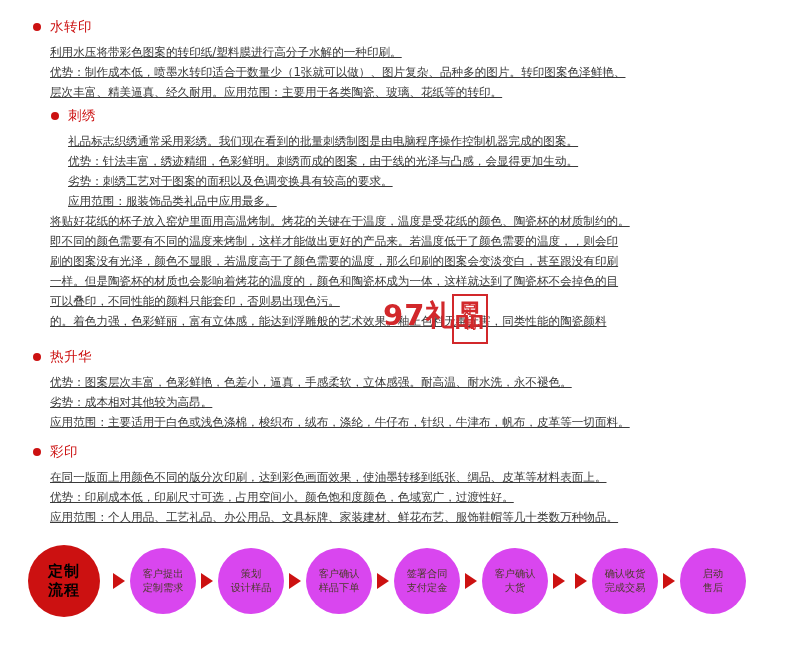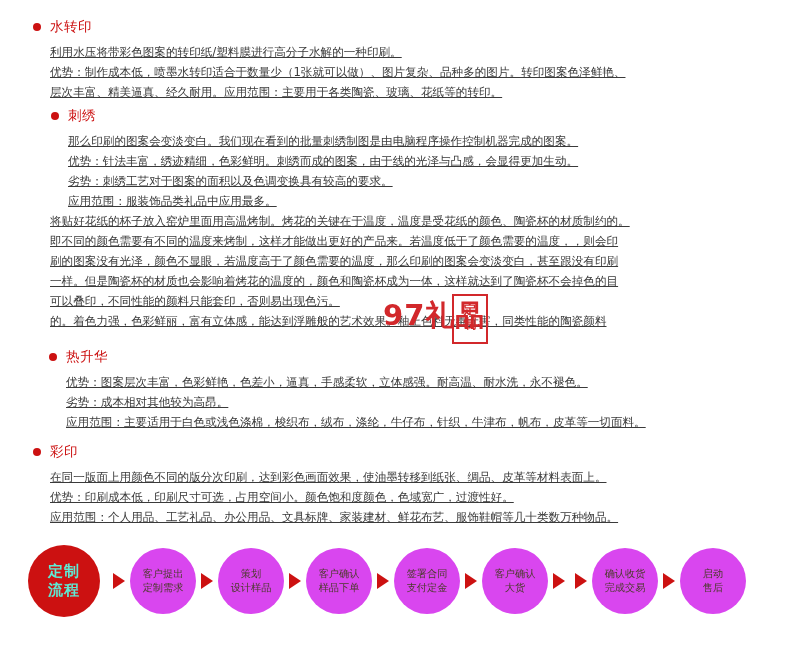--- a/index.html
+++ b/index.html
@@ -43,21 +43,21 @@
     color: #3a3a3a;
     font-size: 11.6px;
     line-height: 1.72;
   }
   .sec-body p { margin: 0; text-decoration: underline; }
 
   
   .s-water   { position: absolute; top: 18px;  left: 0; right: 0; }
   .s-embro   { position: absolute; top: 107px; left: 0; right: 0; padding-left: 48px; }
   .s-ceramic { position: absolute; top: 212px; left: 0; right: 0; }
-  .s-subli   { position: absolute; top: 348px; left: 16px; right: 0; }
+  .s-subli   { position: absolute; top: 348px; left: 0; right: 0; }
   .s-color   { position: absolute; top: 443px; left: 0; right: 0; }
 
   
   .stamp {
     position: absolute;
     left: 366px; top: 294px;
     width: 122px; height: 56px;
     pointer-events: none;
   }
   .stamp-text {
@@ -87,21 +87,21 @@
     position: absolute;
     left: 28px; top: 540px;
     width: 744px; height: 82px;
     display: flex;
     align-items: center;
   }
   .flow-badge {
     width: 72px; height: 72px;
     border-radius: 50%;
     background: #cc1111;
-    color: #5eead4;
+    color: #000000;
     display: flex;
     flex-direction: column;
     align-items: center;
     justify-content: center;
     font-size: 15px;
     font-weight: bold;
     line-height: 1.25;
     letter-spacing: 1px;
     flex: none;
     margin-right: 8px;
@@ -146,21 +146,21 @@
       <p>层次丰富、精美逼真、经久耐用。应用范围：主要用于各类陶瓷、玻璃、花纸等的转印。</p>
     </div>
   </div>
 
   <div class="section s-embro">
     <div class="sec-head">
       <span class="bullet"></span>
       <span class="sec-title">刺绣</span>
     </div>
     <div class="sec-body">
-      <p>那么印刷的图案会变淡变白。我们现在看到的批量刺绣制图是由电脑程序操作控制机器完成的图案。</p>
+      <p>礼品标志织绣通常采用彩绣。我们现在看到的批量刺绣制图是由电脑程序操作控制机器完成的图案。</p>
       <p>优势：针法丰富，绣迹精细，色彩鲜明。刺绣而成的图案，由于线的光泽与凸感，会显得更加生动。</p>
       <p>劣势：刺绣工艺对于图案的面积以及色调变换具有较高的要求。</p>
       <p>应用范围：服装饰品类礼品中应用最多。</p>
     </div>
   </div>
 
   <div class="section s-ceramic">
     <div class="sec-body">
       <p>将贴好花纸的杯子放入窑炉里面用高温烤制。烤花的关键在于温度，温度是受花纸的颜色、陶瓷杯的材质制约的。</p>
       <p>即不同的颜色需要有不同的温度来烤制，这样才能做出更好的产品来。若温度低于了颜色需要的温度，，则会印</p>

